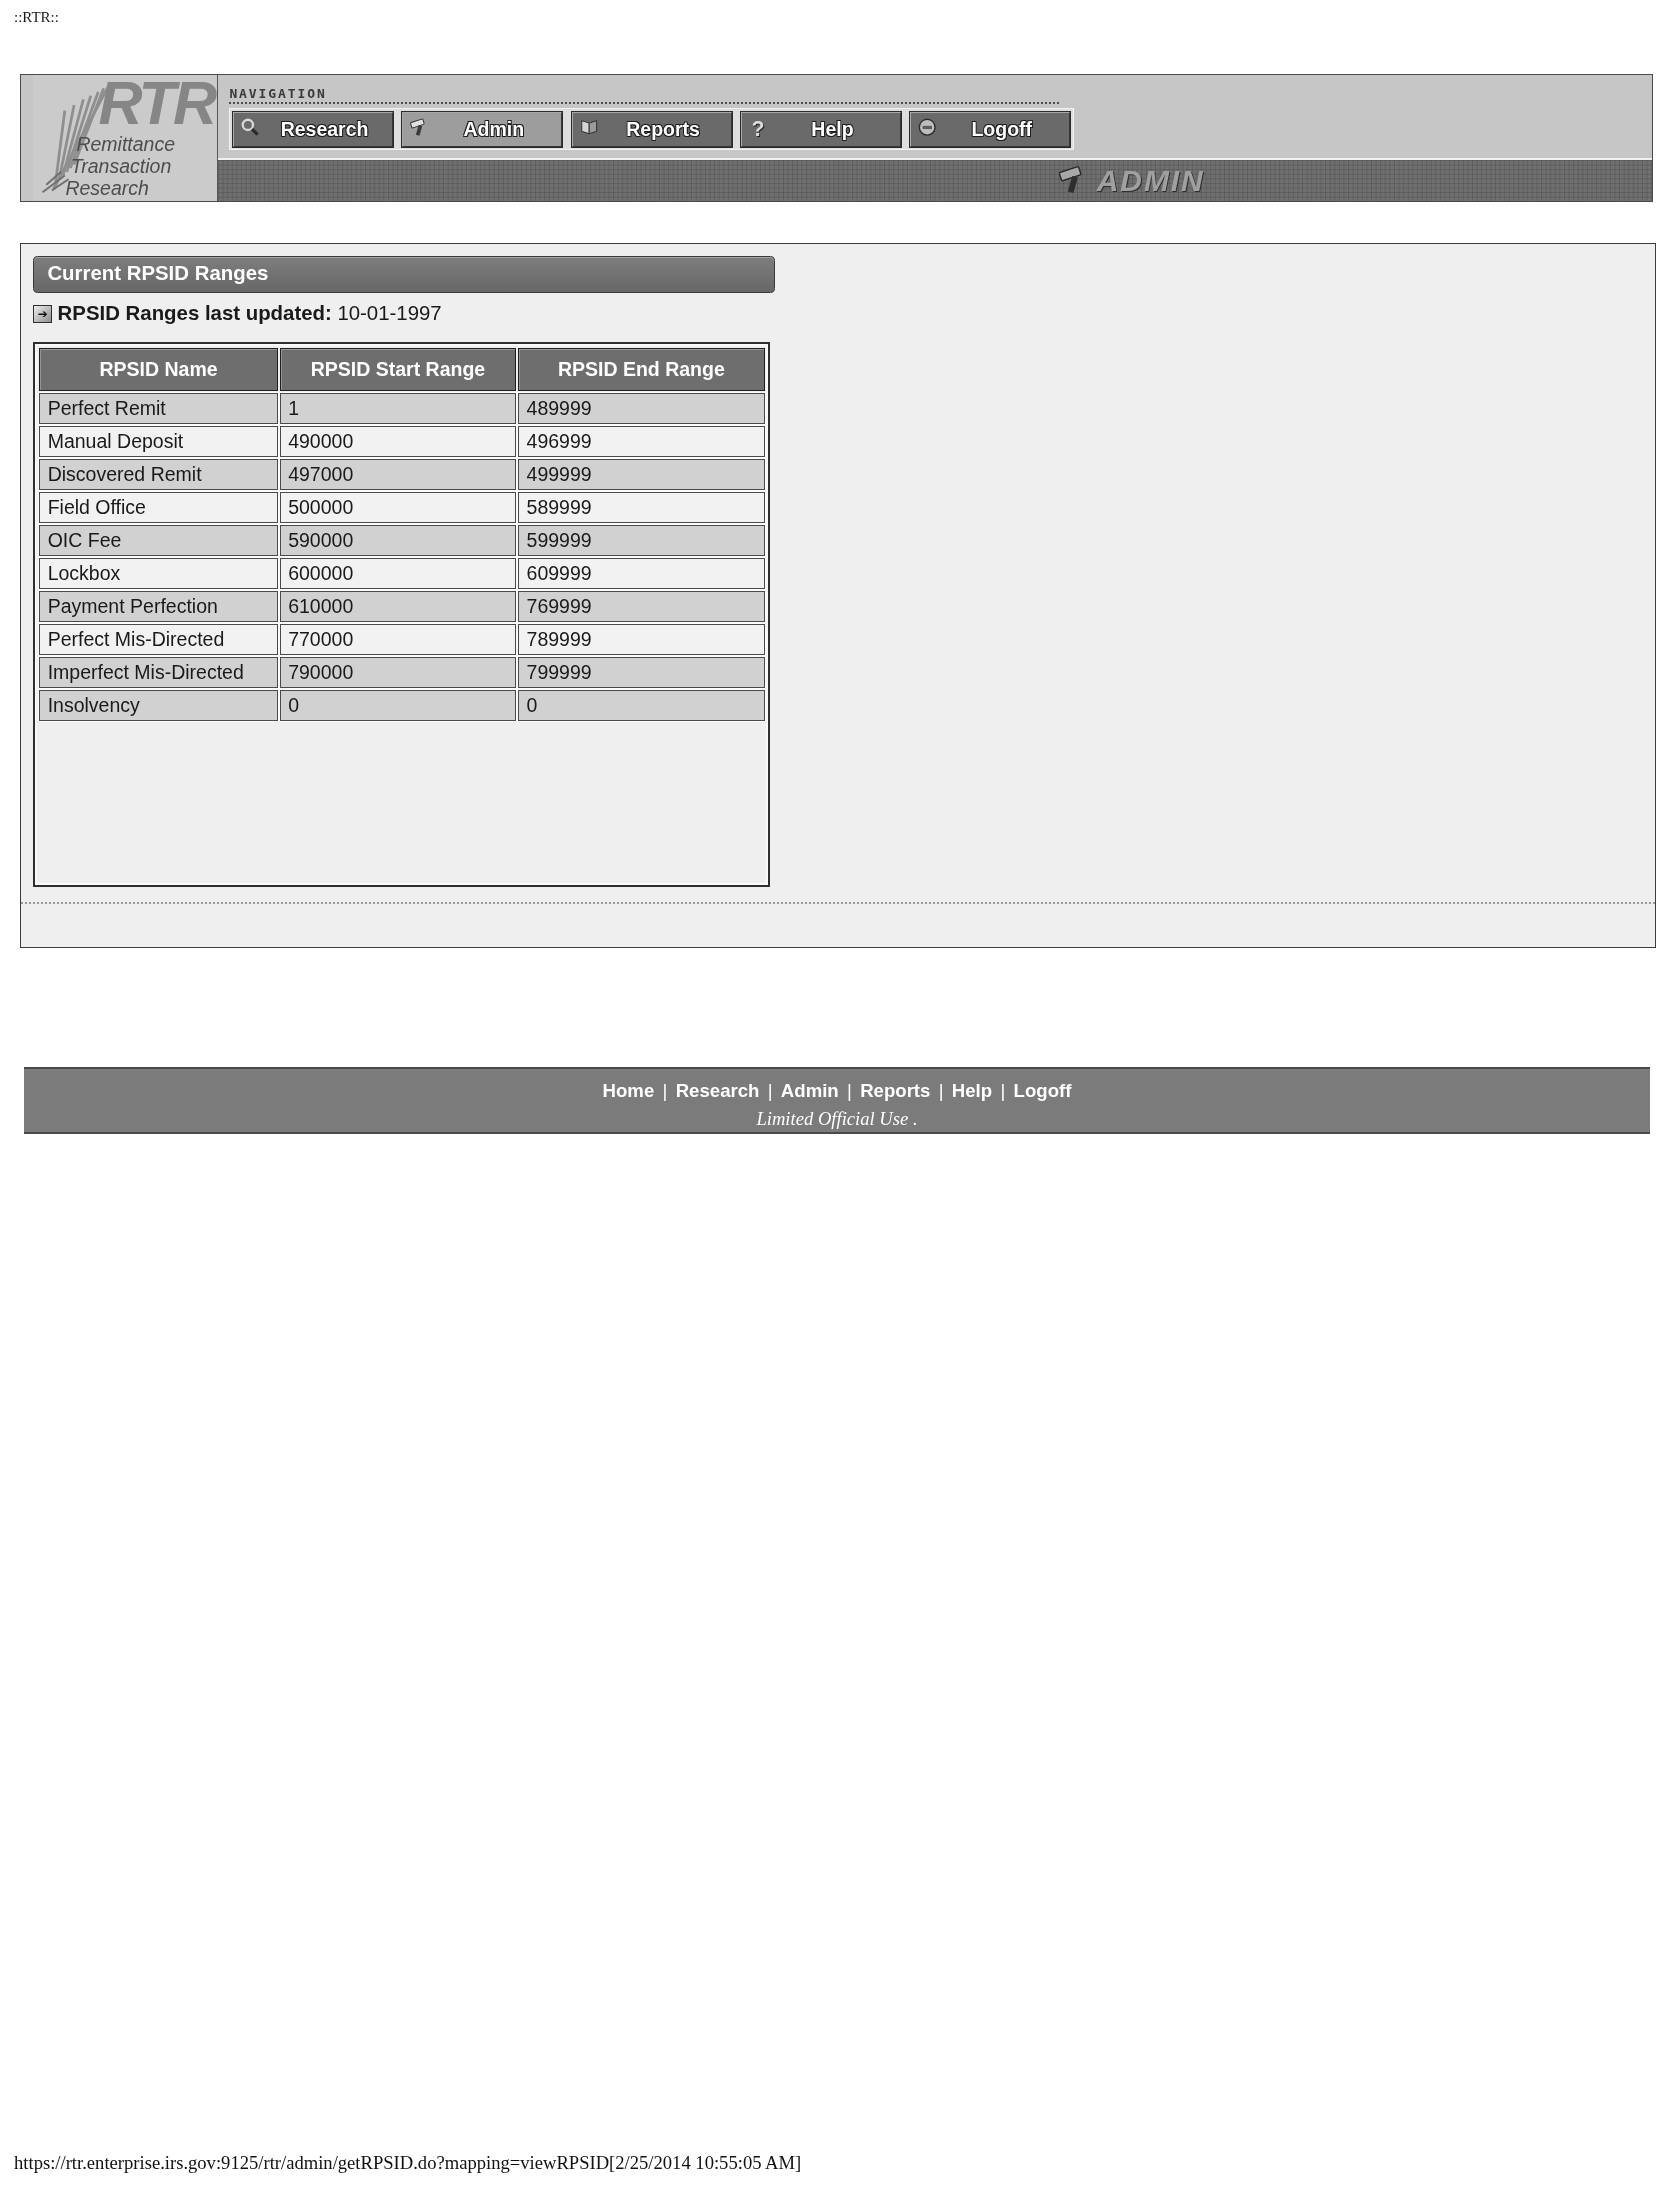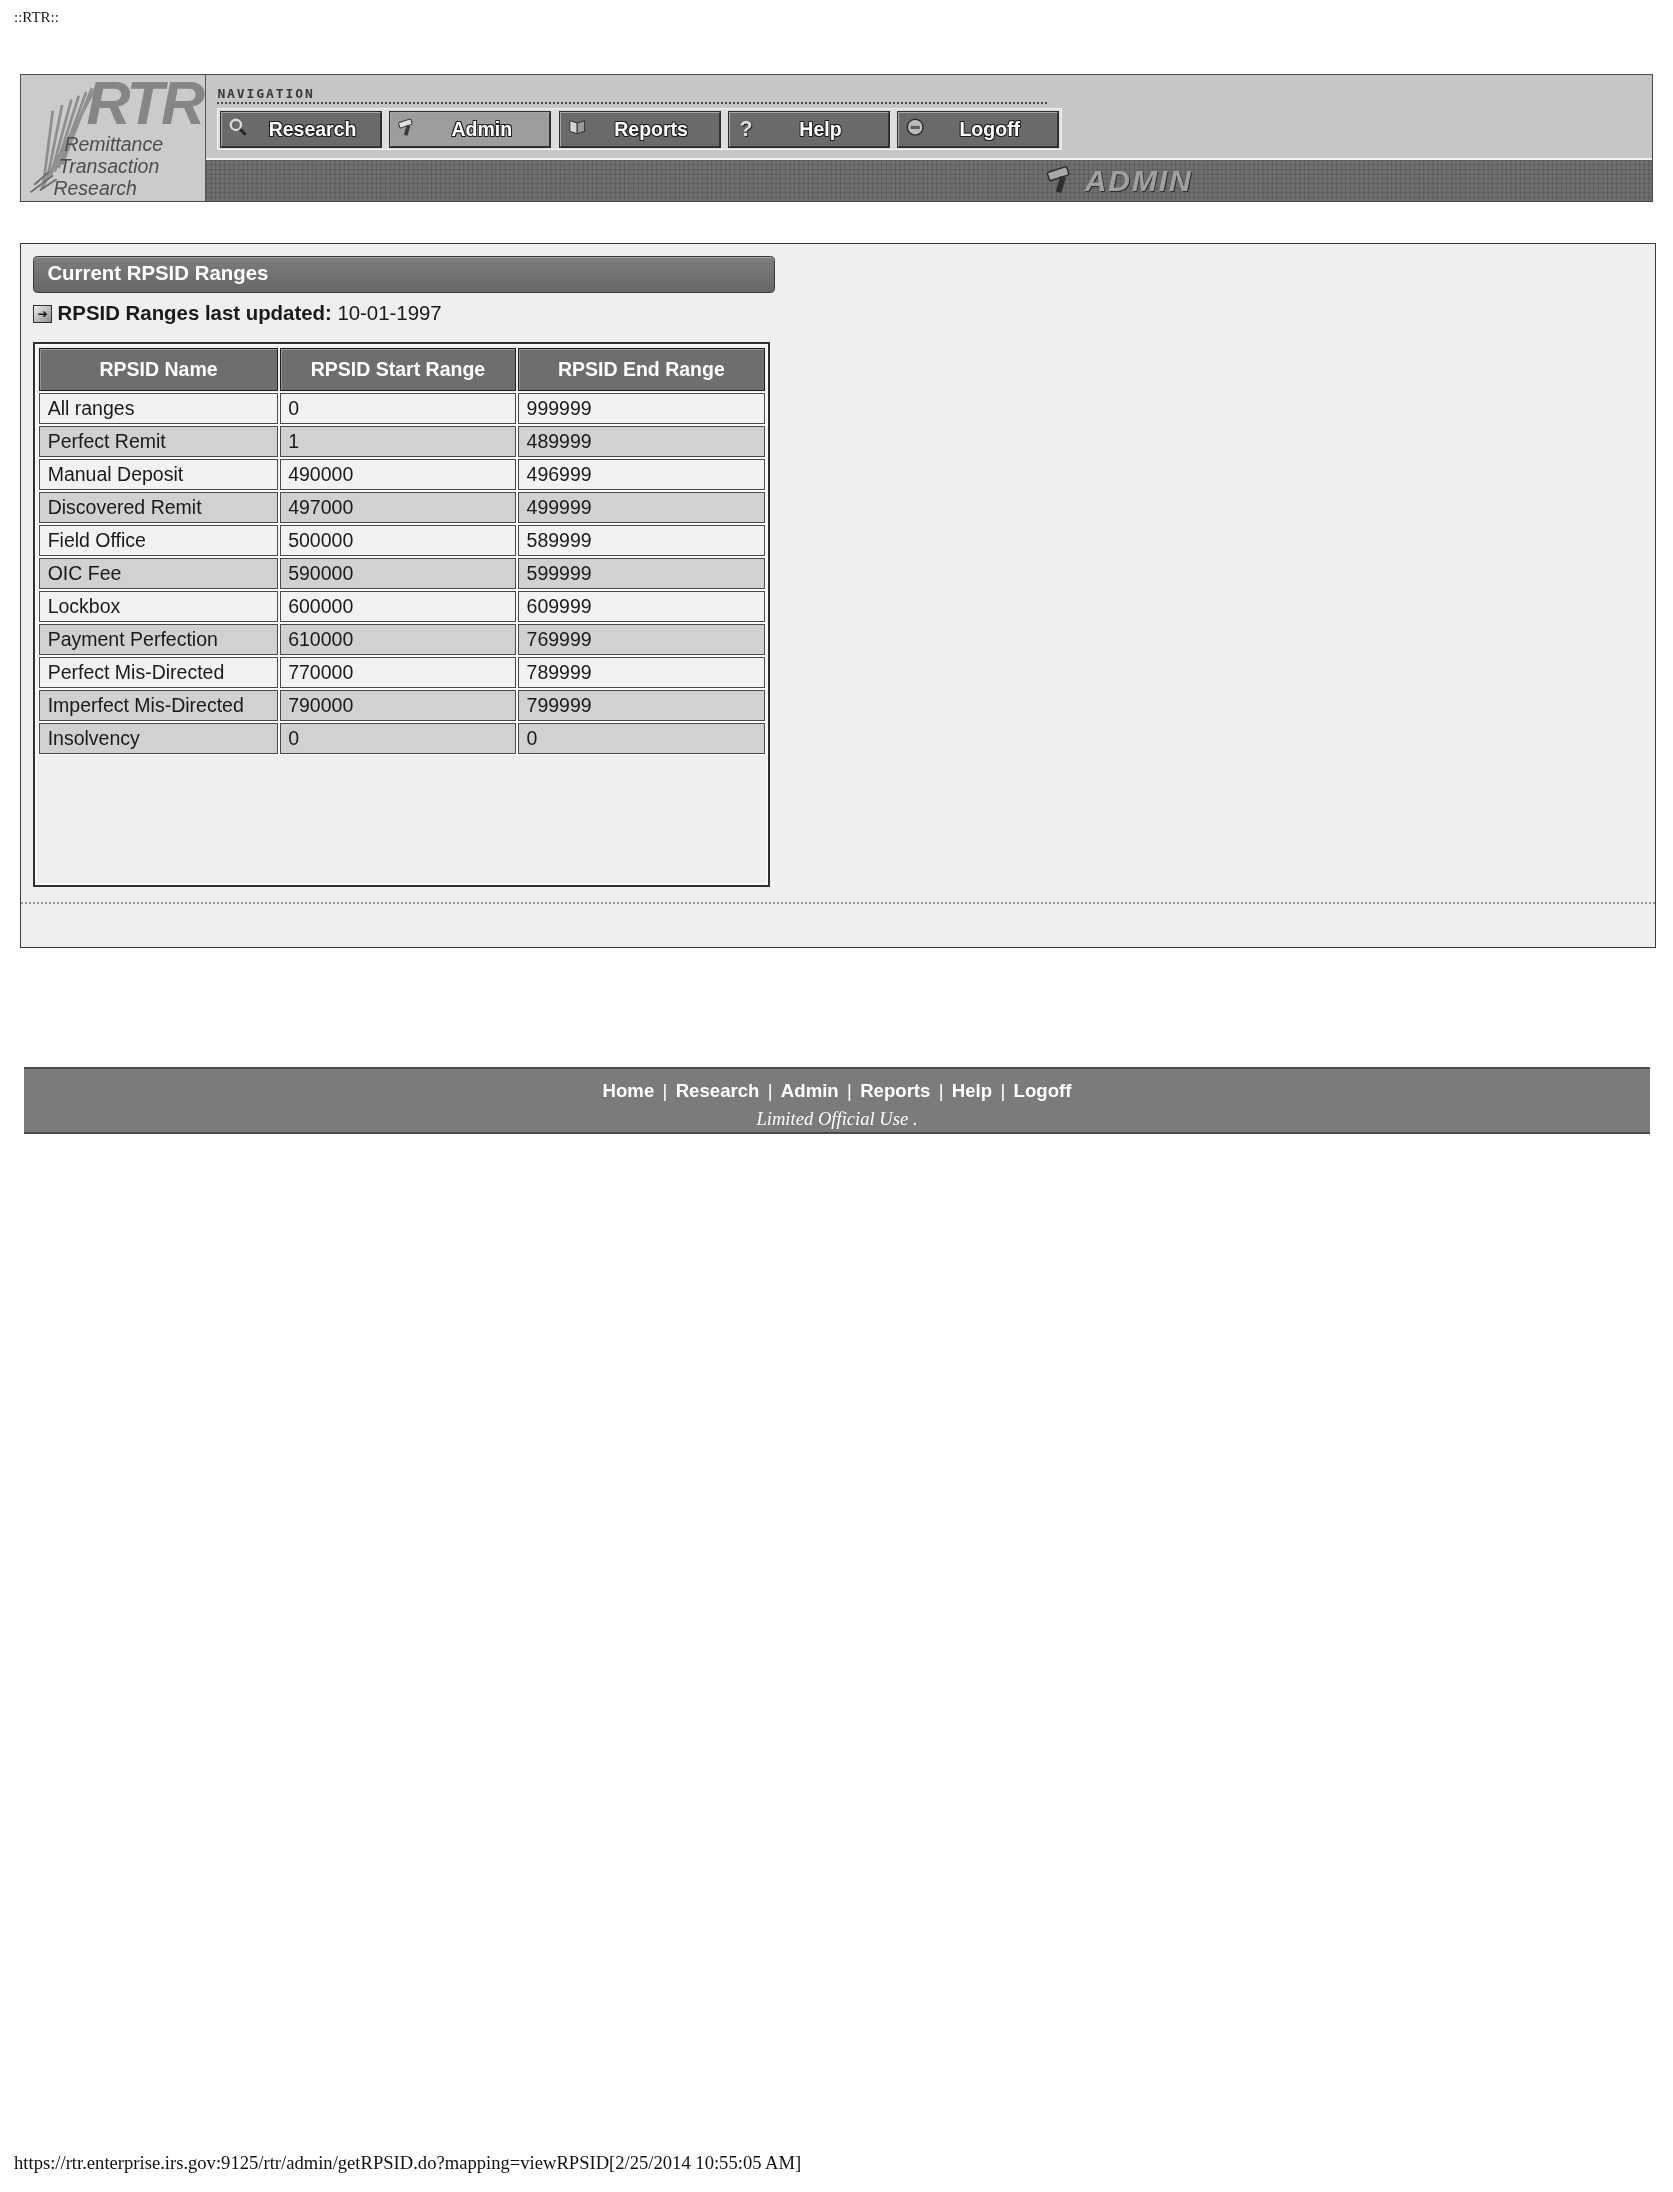--- a/index.html
+++ b/index.html
@@ -23,21 +23,21 @@
 
   #rtr-window-title { position:absolute; left:14px; top:9.3px; font-size:15px; color:#1a1a1a; }
 
   
   #header-box {
     position:absolute; left:20.4px; top:74px; width:1633px; height:128px;
     background:#c6c6c6; border:1.9px solid #4a4a4a; display:flex;
   }
   #logo-box {
     width:185px; height:100%; background:#cbcbcb; border-right:1.9px solid #555;
-    position:relative; overflow:hidden; flex:none;
+    position:relative; overflow:hidden; flex:none;margin-left:12px;
   }
   #logo-acronym {
     position:absolute; left:65px; top:-7.4px; font-size:61px; font-weight:bold; font-style:italic;
     color:#868686; letter-spacing:-2.8px;
   }
   .logo-line { font-style:italic; font-size:19.5px; color:#4e4e4e; line-height:22px; }
   #logo-lines { position:absolute; left:43px; top:58px; }
   #logo-lines .logo-line:nth-child(2){ margin-left:-5.6px; }
   #logo-lines .logo-line:nth-child(3){ margin-left:-11px; }
 
@@ -251,25 +251,20 @@
           <col class="c3">
         </colgroup>
       <thead>
         <tr>
           <th>RPSID Name</th>
           <th>RPSID Start Range</th>
           <th>RPSID End Range</th>
         </tr>
       </thead>
       <tbody id="rpsid-tbody">
-          <tr class="row-light">
-            <td>All ranges</td>
-            <td>0</td>
-            <td>999999</td>
-          </tr>
           <tr class="row-dark">
             <td>Perfect Remit</td>
             <td>1</td>
             <td>489999</td>
           </tr>
           <tr class="row-light">
             <td>Manual Deposit</td>
             <td>490000</td>
             <td>496999</td>
           </tr>

